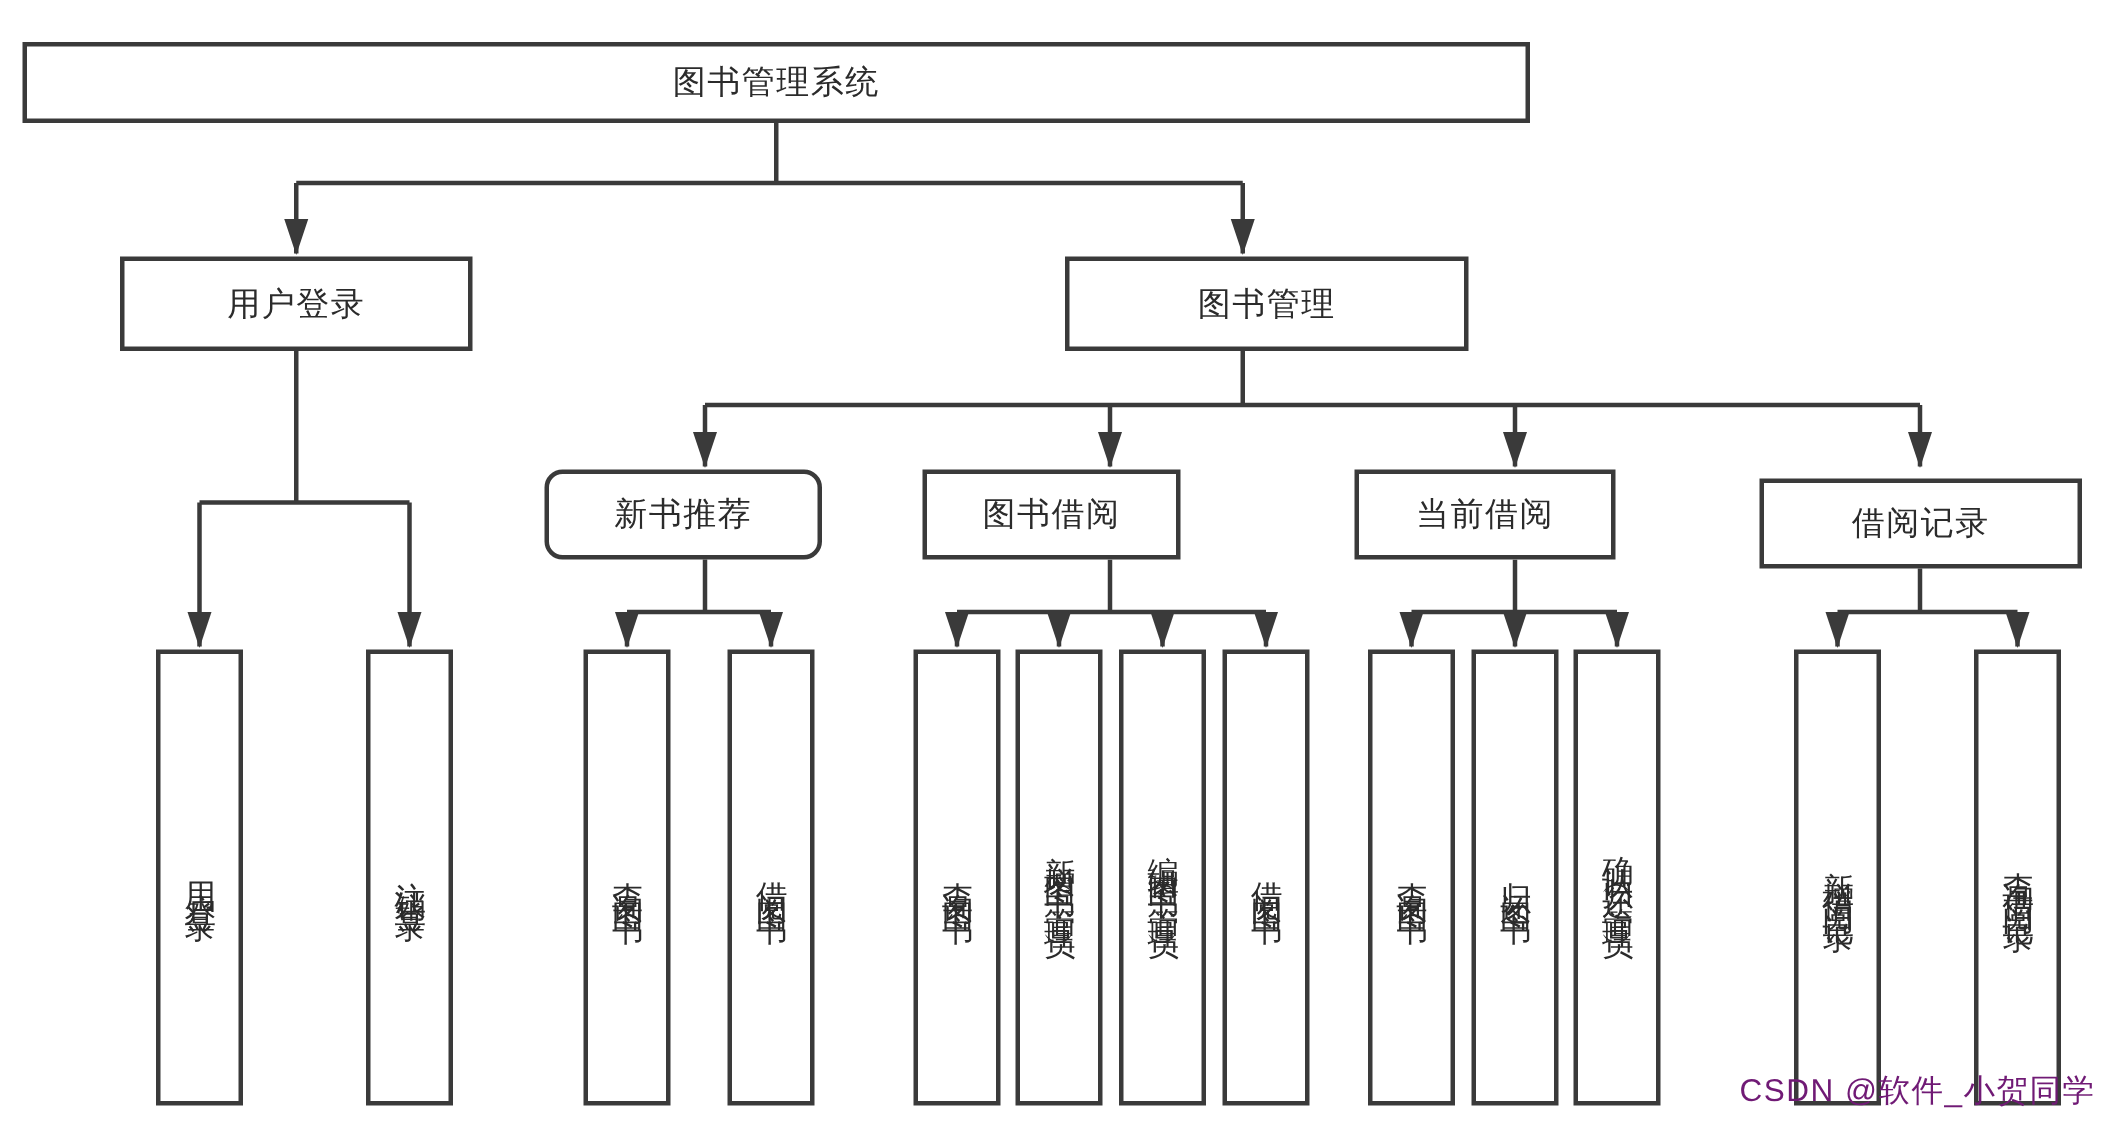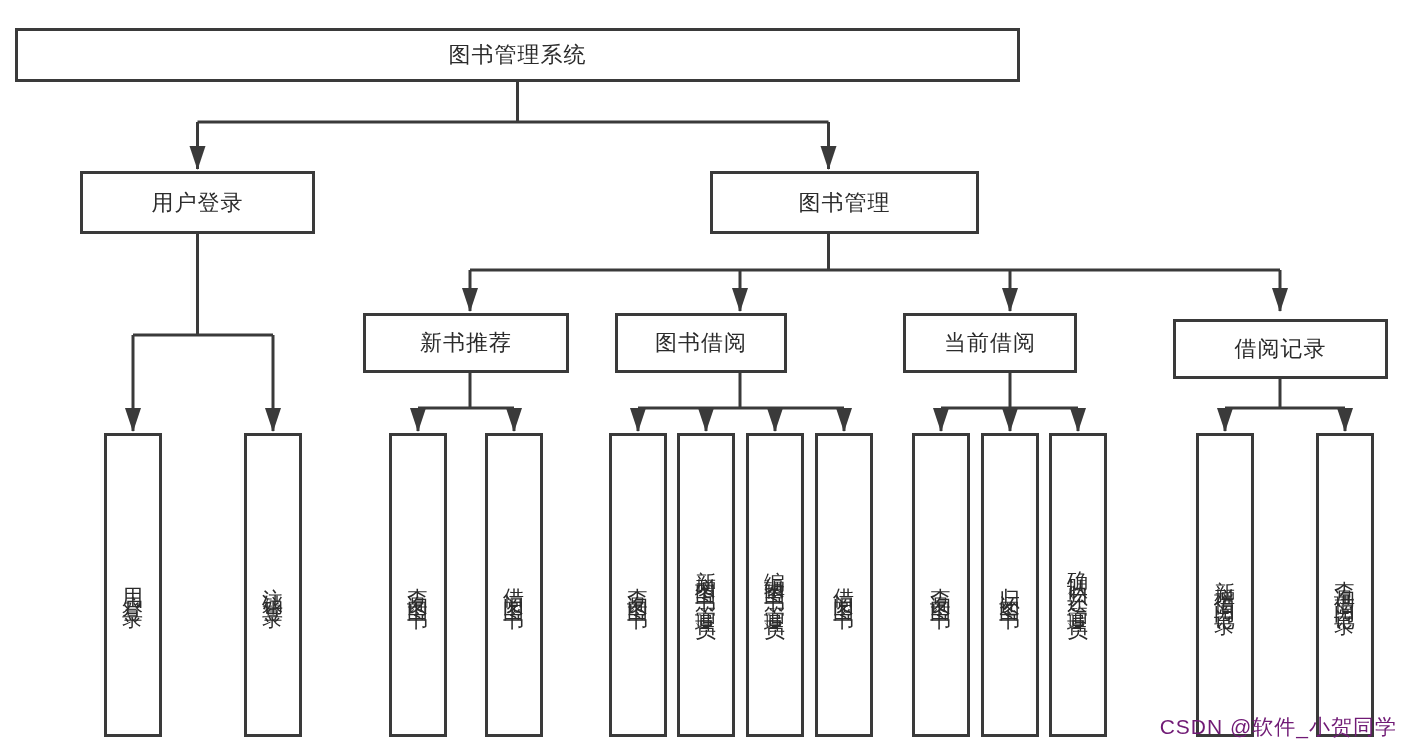--- a/index.html
+++ b/index.html
@@ -120,21 +120,21 @@
     <span>图书管理系统</span>
   </div>
 
   <div class="node hbox" style="left:80px; top:171px; width:235px; height:63px;">
     <span>用户登录</span>
   </div>
   <div class="node hbox" style="left:710px; top:171px; width:269px; height:63px;">
     <span>图书管理</span>
   </div>
 
-  <div class="node hbox" style="left:363px; top:313px; width:206px; height:60px;">
+  <div class="node hbox" style="left:363px; top:313px; width:185px; height:60px;border-radius:12px;">
     <span>新书推荐</span>
   </div>
   <div class="node hbox" style="left:615px; top:313px; width:172px; height:60px;">
     <span>图书借阅</span>
   </div>
   <div class="node hbox" style="left:903px; top:313px; width:174px; height:60px;">
     <span>当前借阅</span>
   </div>
   <div class="node hbox" style="left:1173px; top:319px; width:215px; height:60px;">
     <span>借阅记录</span>

